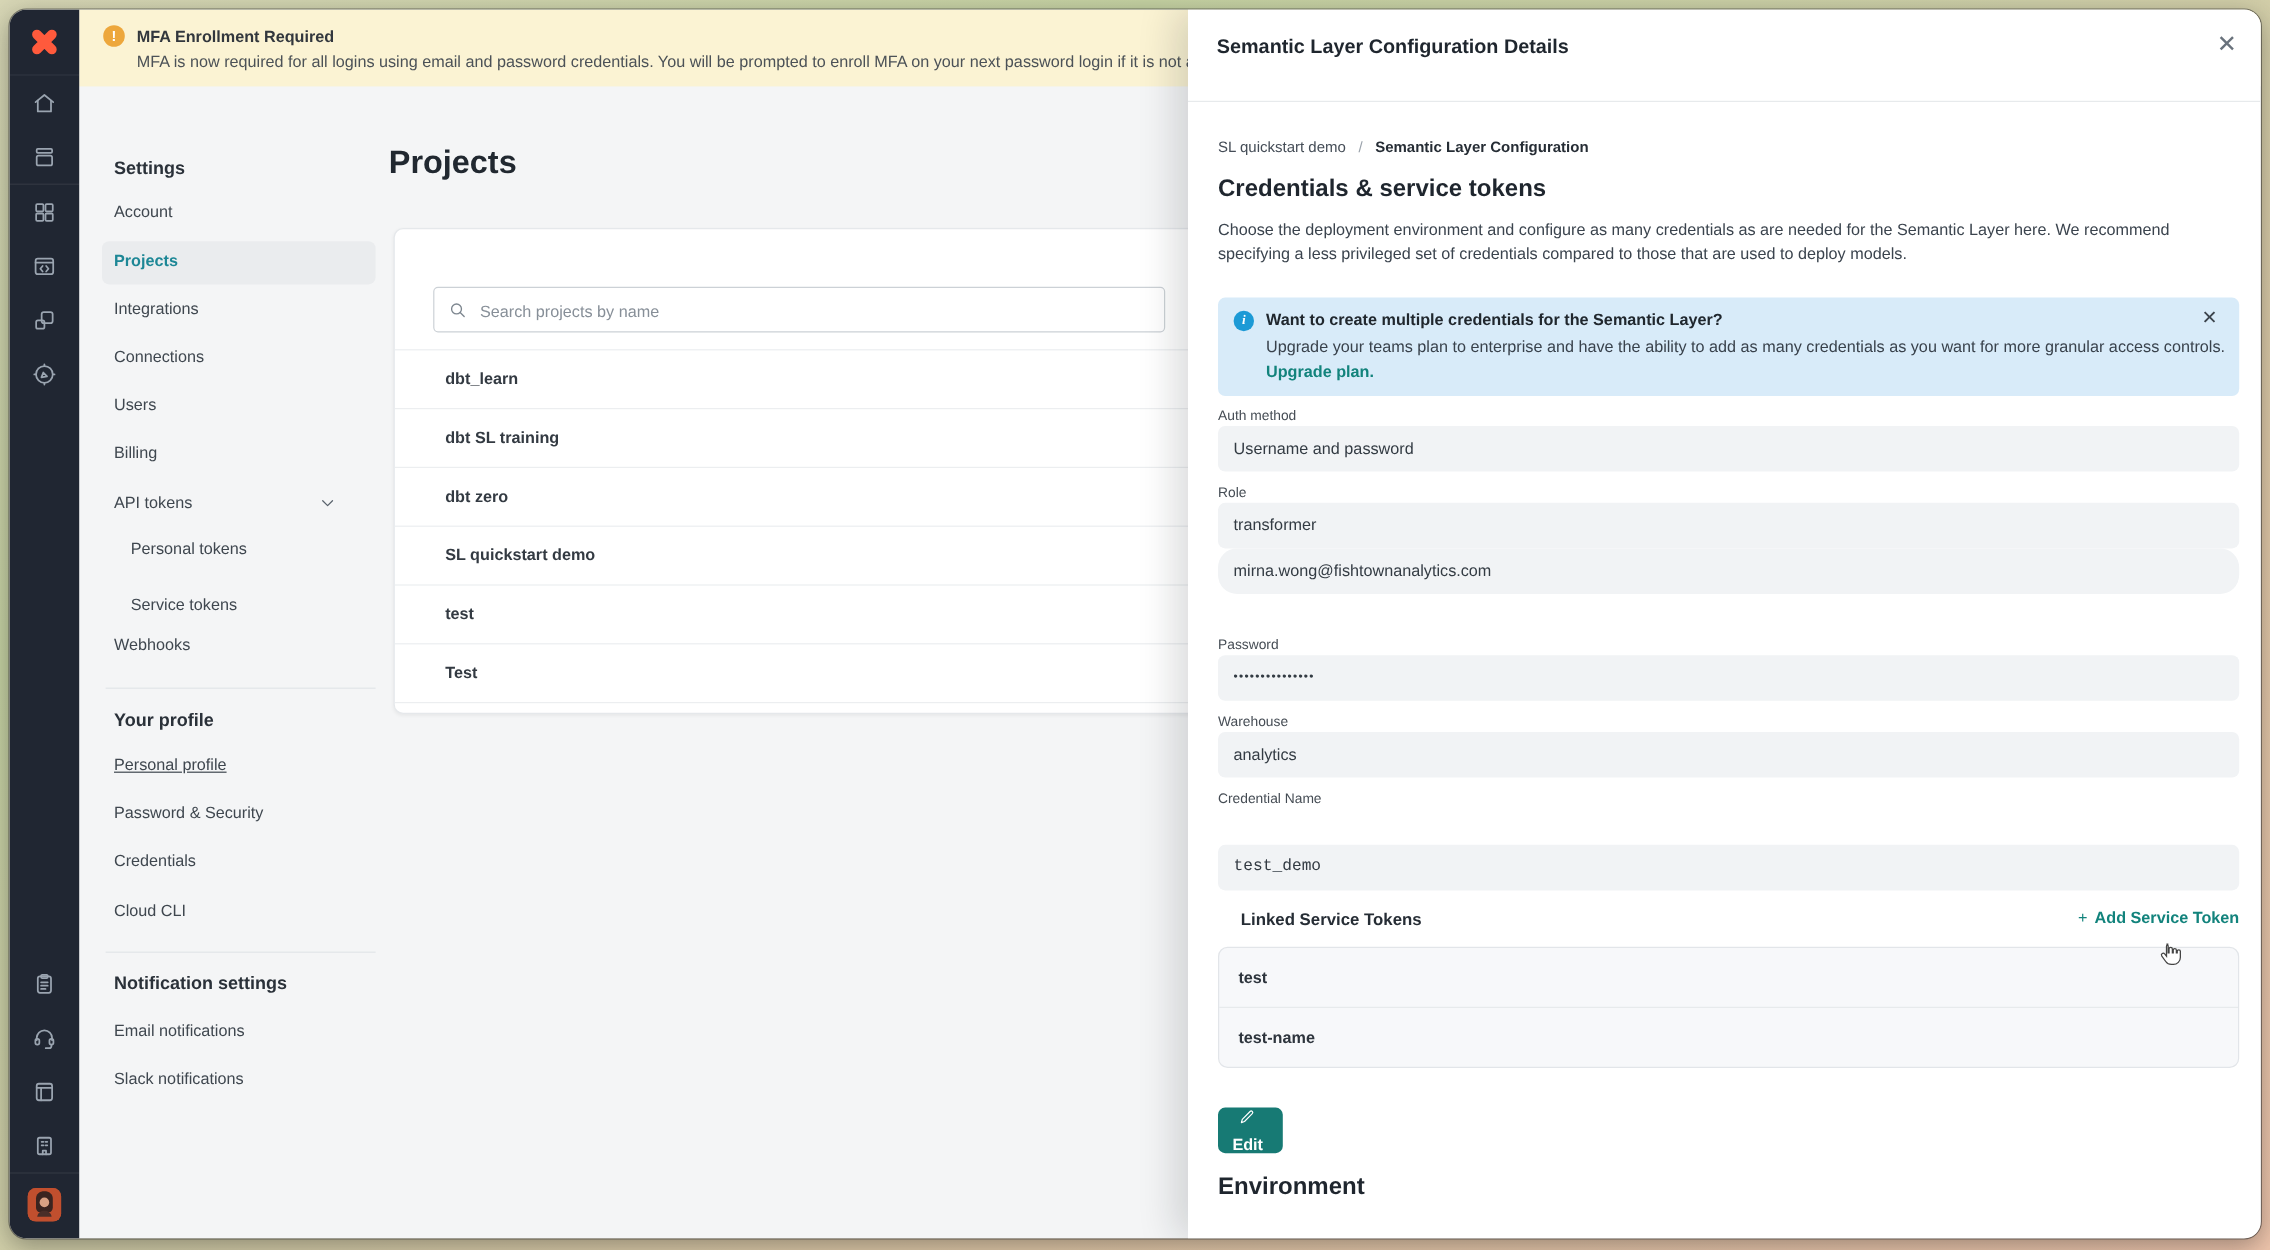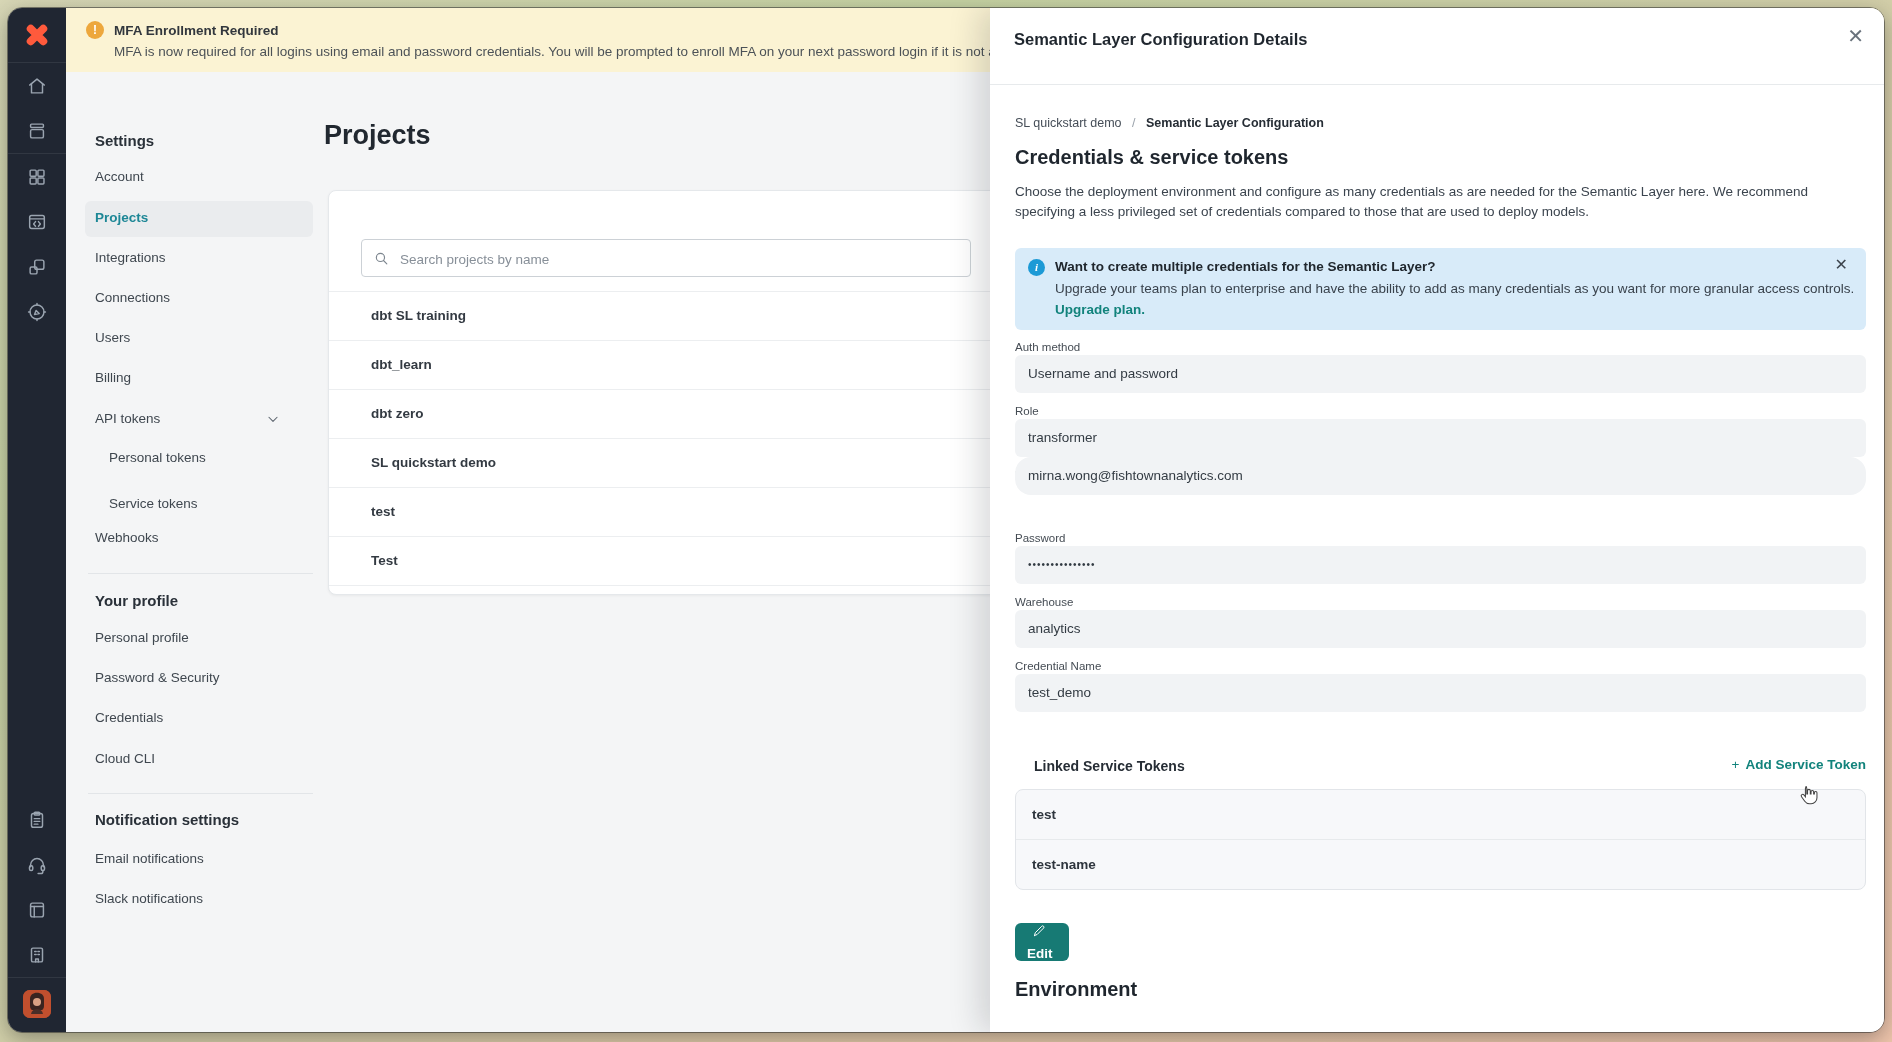--- a/index.html
+++ b/index.html
@@ -187,41 +187,41 @@
     <div class="nav-chev">
       <svg width="14" height="14" viewBox="0 0 24 24">
           <path d="M5 9l7 7 7-7"></path>
         </svg>
     </div>
     <div class="nav-item nav-sub" style="top:442px;">Personal tokens</div>
     <div class="nav-item nav-sub" style="top:488px;">Service tokens</div>
     <div class="nav-item" style="top:522px;">Webhooks</div>
     <div class="nav-div" style="top:565px;"></div>
     <div class="nav-head" style="top:584px;">Your profile</div>
-    <div class="nav-item" style="top:622px;">Personal profile</div>
+    <div class="nav-item" style="top:622px;text-decoration:underline;">Personal profile</div>
     <div class="nav-item" style="top:662px;">Password &amp; Security</div>
     <div class="nav-item" style="top:702px;">Credentials</div>
     <div class="nav-item" style="top:743px;">Cloud CLI</div>
     <div class="nav-div" style="top:785px;"></div>
     <div class="nav-head" style="top:803px;">Notification settings</div>
     <div class="nav-item" style="top:843px;">Email notifications</div>
     <div class="nav-item" style="top:883px;">Slack notifications</div>
 
     <div class="pg-title">Projects</div>
     <div class="card">
       <div class="search">
         <svg width="17" height="17" viewBox="0 0 24 24">
             <circle cx="10.5" cy="10.5" r="5.8"></circle>
             <path d="M14.8 14.8L19.5 19.5"></path>
           </svg>
         <input type="text" placeholder="Search projects by name" style="">
       </div>
       <div class="proj-rows">
+        <div class="proj-row">dbt_learn</div>
         <div class="proj-row">dbt SL training</div>
-        <div class="proj-row">dbt_learn</div>
         <div class="proj-row">dbt zero</div>
         <div class="proj-row">SL quickstart demo</div>
         <div class="proj-row">test</div>
         <div class="proj-row">Test</div>
       </div>
     </div>
 
     <section class="panel">
       <div class="p-title">Semantic Layer Configuration Details</div>
       <div class="p-close">✕</div>
@@ -253,21 +253,21 @@
       <div class="f-label" style="top:461px;">Username</div>
       <div class="f-box" style="top:449px;border-radius:16px;">mirna.wong@fishtownanalytics.com</div>
 
       <div class="f-label" style="top:524px;">Password</div>
       <div class="f-box" style="top:538px;font-size:10px;letter-spacing:1px;">•••••••••••••••</div>
 
       <div class="f-label" style="top:588px;">Warehouse</div>
       <div class="f-box" style="top:602px;">analytics</div>
 
       <div class="f-label" style="top:652px;">Credential Name</div>
-      <div class="f-box" style="top:666px;">test_demo</div>
+      <div class="f-box" style="top:696px;font-family:Liberation Mono, monospace;">test_demo</div>
 
       <div class="tok-head">Linked Service Tokens</div>
       <div class="tok-add">
         <span class="plus">+</span><span>Add Service Token</span>
       </div>
       <div class="tok-box">
         <div class="tok-row">test</div>
         <div class="tok-row">test-name</div>
       </div>
 

